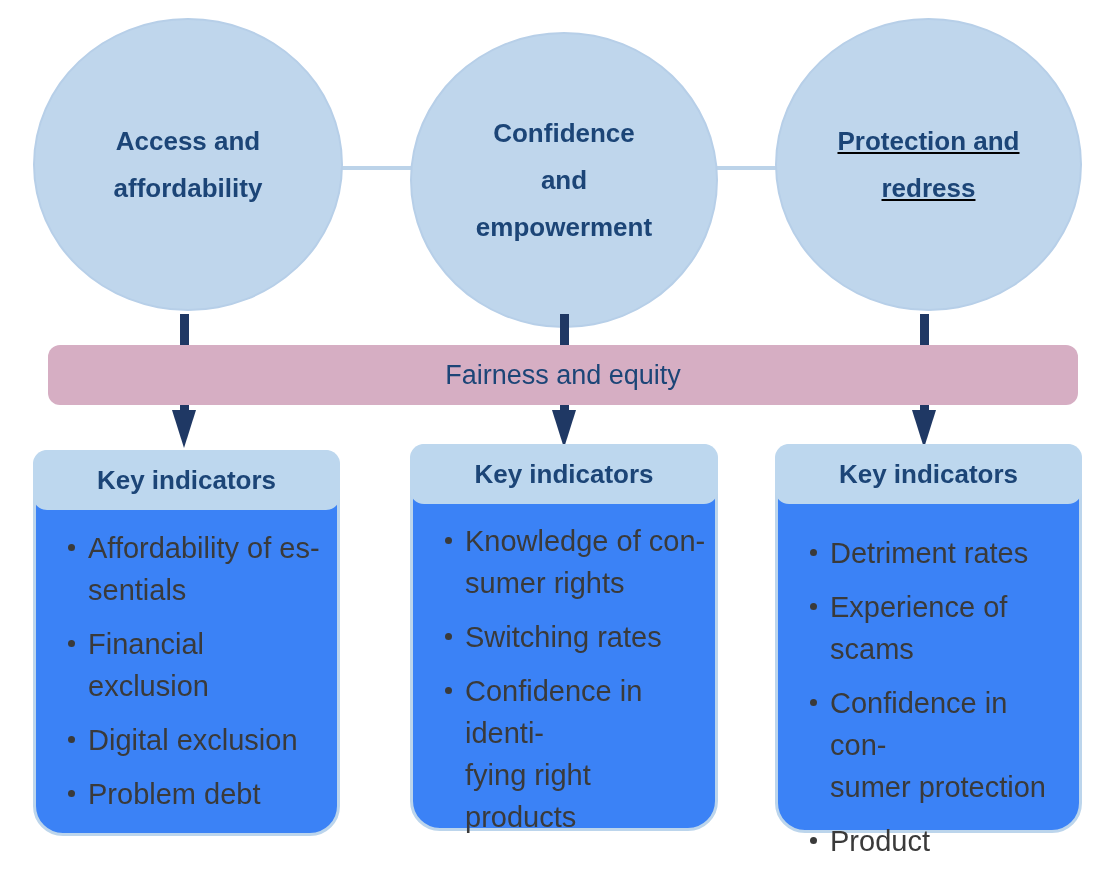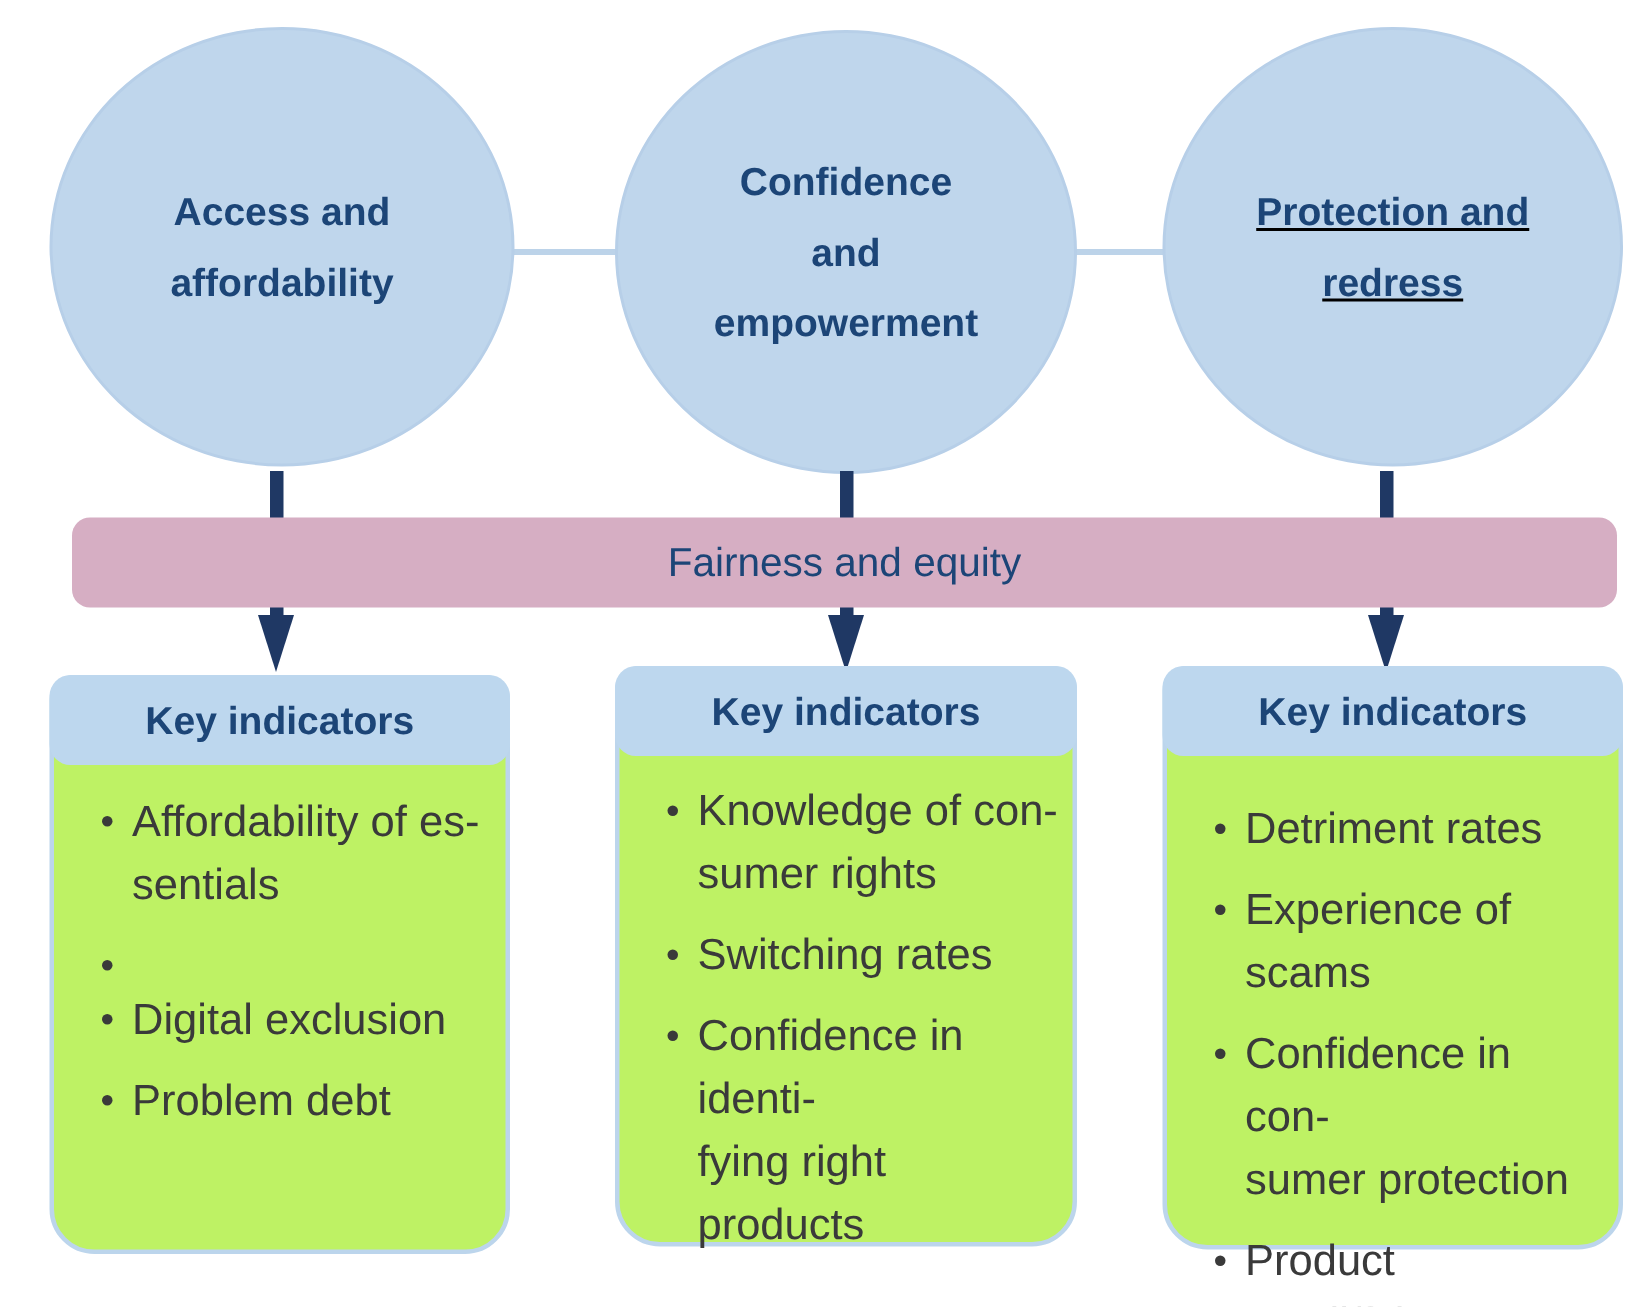--- a/index.html
+++ b/index.html
@@ -28,21 +28,21 @@
     border-radius: 50%;
     background: var(--circle-fill, #BFD6EC);
     border: 2px solid var(--circle-border, #B7CFE8);
     box-sizing: border-box;
     display: flex;
     align-items: center;
     justify-content: center;
     z-index: 1;
   }
   .pillar.p1 { left: 33px;  top: 18px; width: 310px; height: 293px; }
-  .pillar.p2 { left: 410px; top: 20px; width: 308px; height: 296px; }
+  .pillar.p2 { left: 410px; top: 32px; width: 308px; height: 296px; }
   .pillar.p3 { left: 775px; top: 18px; width: 307px; height: 293px; text-decoration: underline; }
   .pillar .plabel {
     font-size: 26px;
     font-weight: bold;
     color: var(--navy, #1C4577);
     text-align: center;
     line-height: 47px;
     white-space: pre-line;
   }
 
@@ -92,21 +92,21 @@
   }
   .fairness-bar .blabel {
     font-size: 27px;
     font-weight: normal;
     color: var(--navy, #1C4577);
   }
 
   
   .kbox {
     position: absolute;
-    background: #bef264;
+    background: #3b82f6;
     border: 3px solid var(--box-border, #BCD5EC);
     border-radius: 16px 16px 30px 30px;
     box-sizing: border-box;
     z-index: 2;
   }
   .kbox.b1 { left: 33px;  top: 450px; width: 307px; height: 386px; }
   .kbox.b2 { left: 410px; top: 444px; width: 308px; height: 387px; }
   .kbox.b3 { left: 775px; top: 444px; width: 307px; height: 389px; }
   .kbox .khead {
     position: absolute;
@@ -198,20 +198,21 @@
       <span class="ktitle">Key indicators</span>
     </div>
     <ul class="klist">
       <li class="kitem">
         <span class="dot"></span>
         <span class="ktext">Affordability of es-
 sentials</span>
       </li>
       <li class="kitem">
         <span class="dot"></span>
+        <span class="ktext">Financial exclusion</span>
       </li>
       <li class="kitem">
         <span class="dot"></span>
         <span class="ktext">Digital exclusion</span>
       </li>
       <li class="kitem">
         <span class="dot"></span>
         <span class="ktext">Problem debt</span>
       </li>
     </ul>

